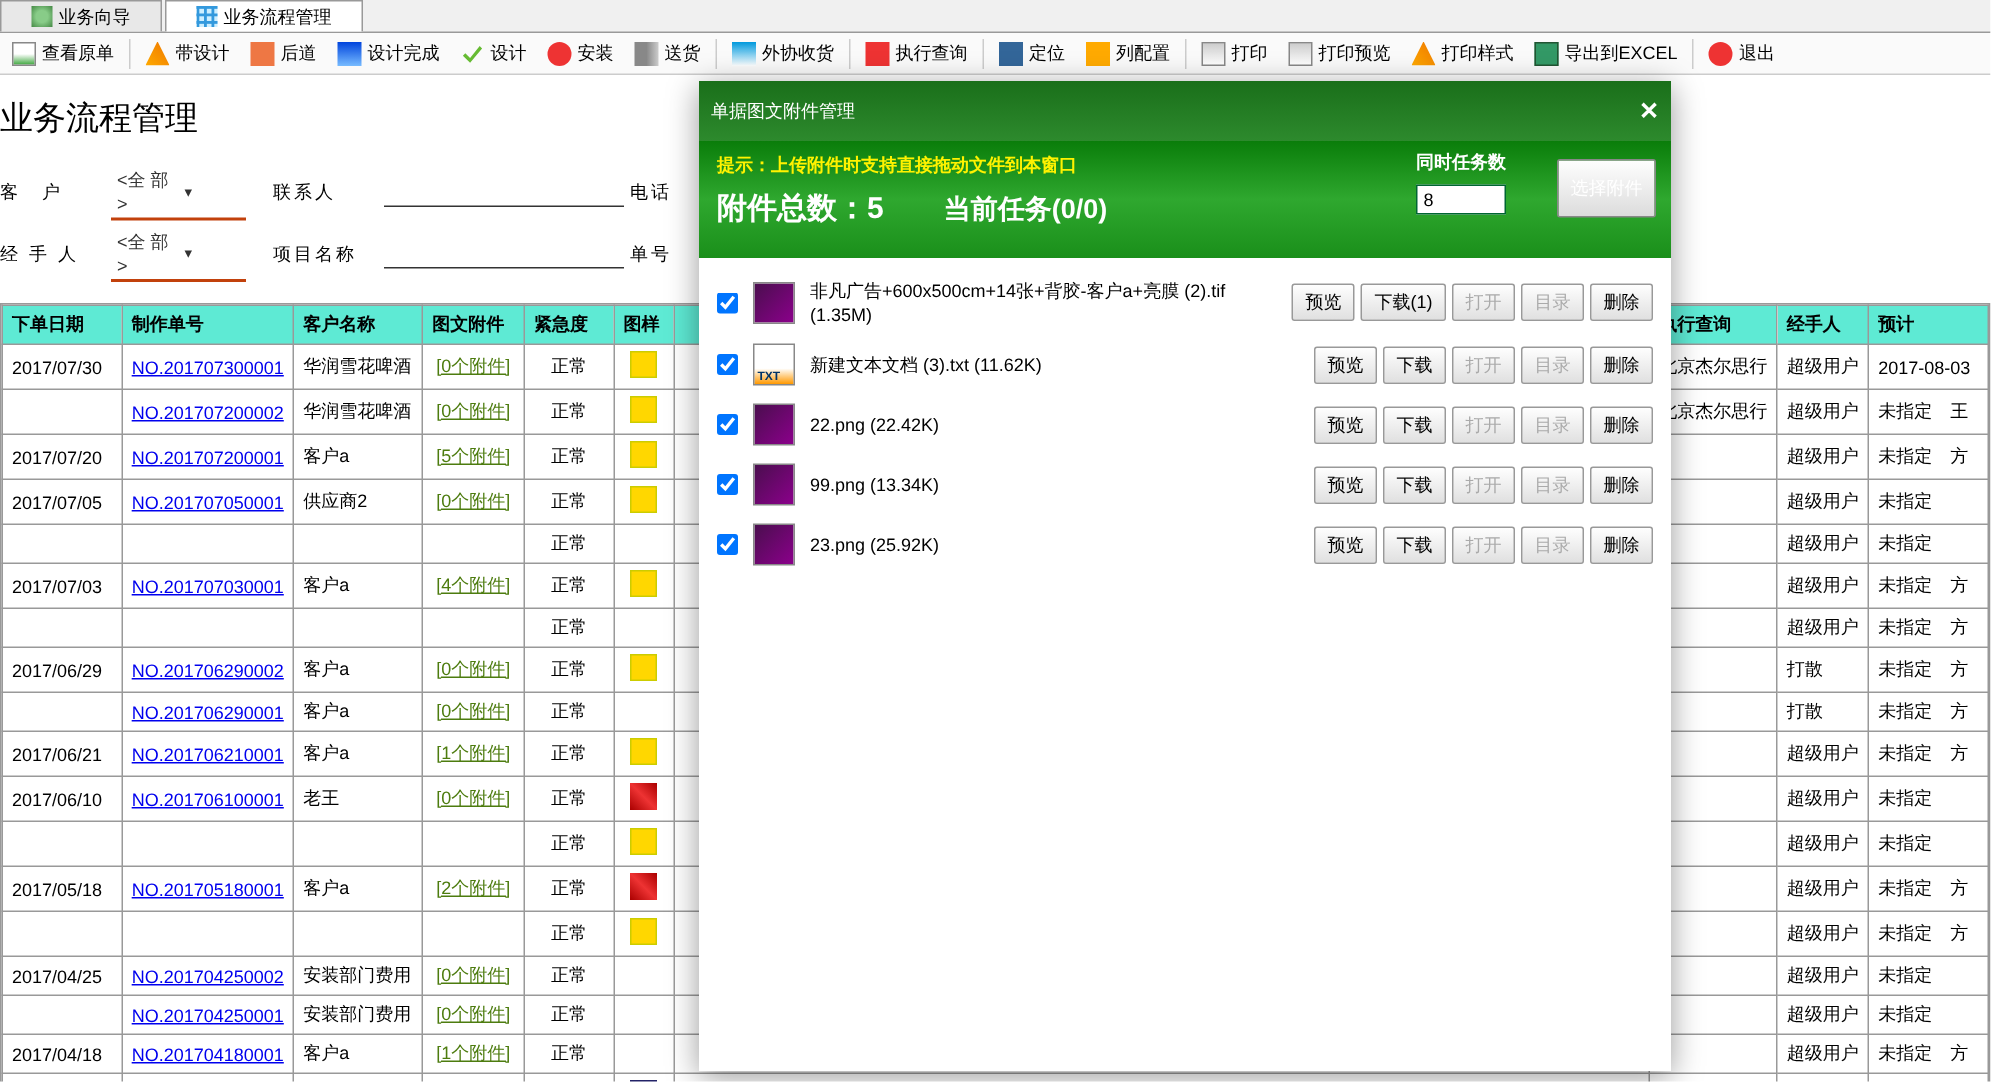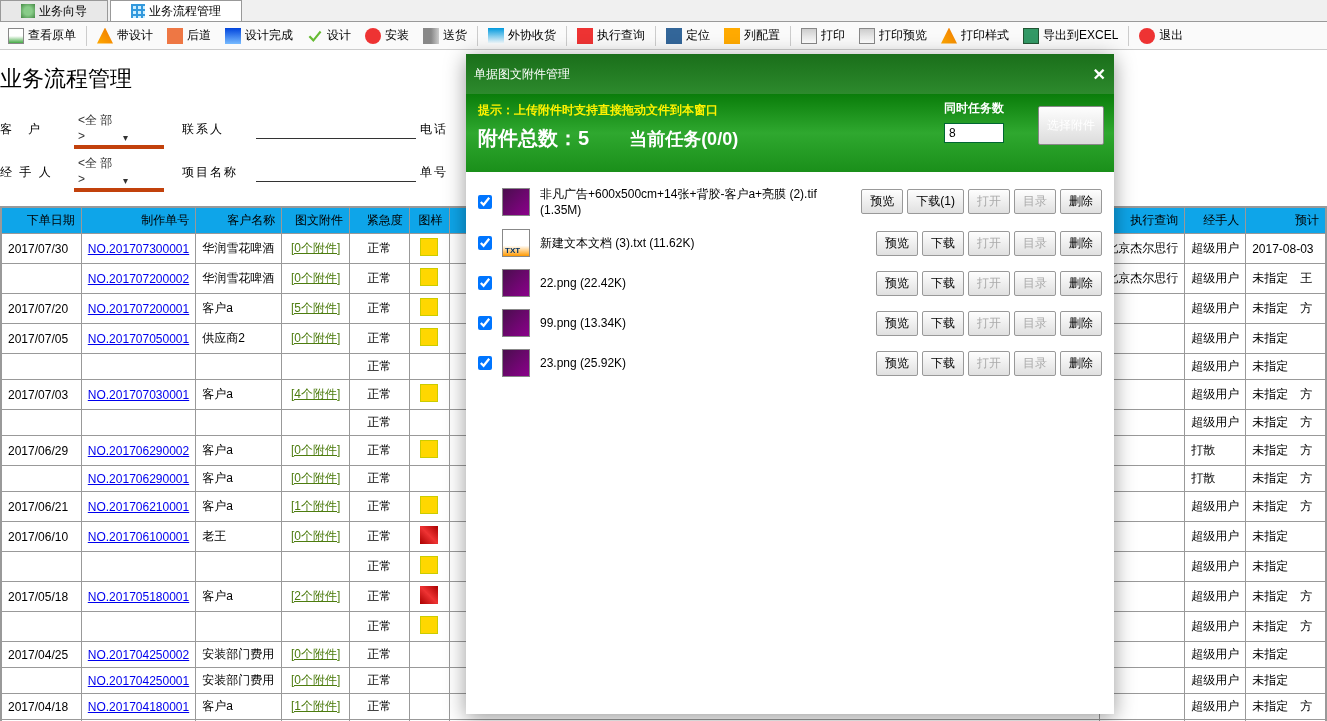--- a/index.html
+++ b/index.html
@@ -25,27 +25,27 @@
 .i10{background:#369}
 .i11{background:#6b3;clip-path:polygon(20% 50%,40% 70%,80% 20%,90% 30%,40% 90%,10% 60%)}
 .i12{background:linear-gradient(#ccc,#fff);border:1px solid #888}
 .i13{background:#fa0}
 .i14{background:#396;border:1px solid #253}
 .page-title{font-size:22px;font-weight:400;padding:14px 0 14px 0}
 .filters{display:flex;align-items:center;gap:4px;padding:2px 0}
 .filter-label{min-width:70px;letter-spacing:2px}
 .filter-input{border:none;border-bottom:1px solid #333;background:transparent;padding:2px 4px;width:90px}
 .filter-input.wide{width:160px}
-.combo{display:inline-flex;align-items:flex-end;border-bottom:4px solid #c2410c;width:90px}
+.combo{display:inline-flex;align-items:center;border-bottom:2px solid #c2410c;width:90px}
 .combo span{flex:1;padding:2px 4px;color:#333}
 .combo .arrow{font-size:10px;color:#333;cursor:pointer}
 .grid-wrap{margin-top:12px;border:1px solid #999}
 table{border-collapse:collapse;width:100%}
 th,td{border:1px solid #999;padding:4px 6px;text-align:left;white-space:nowrap;height:22px;overflow:hidden}
-th{background:#0ea5e9;text-align:right;font-weight:400}
+th{background:#5eead4;text-align:left;font-weight:700}
 .lnk{color:#0000ee;text-decoration:underline;cursor:pointer}
 .lnk2{color:#4d7c0f;text-decoration:underline;cursor:pointer}
 .yellowbox{width:18px;height:18px;background:#ffd700;border:1px solid #cc0;display:inline-block}
 .redbox{width:18px;height:18px;background:linear-gradient(45deg,#a00,#e33,#a00);display:inline-block}
 .bluebox{width:18px;height:18px;background:linear-gradient(#226,#55a);display:inline-block}
 td.c{text-align:center}
 
 
 .dialog{position:absolute;left:466px;top:54px;width:648px;height:660px;box-shadow:0 4px 20px rgba(0,0,0,.4);display:flex;flex-direction:column}
 .dlg-titlebar{background:linear-gradient(#1a6f1a,#2d8a2d);color:#fff;display:flex;align-items:center;padding:20px 8px;height:24px}

